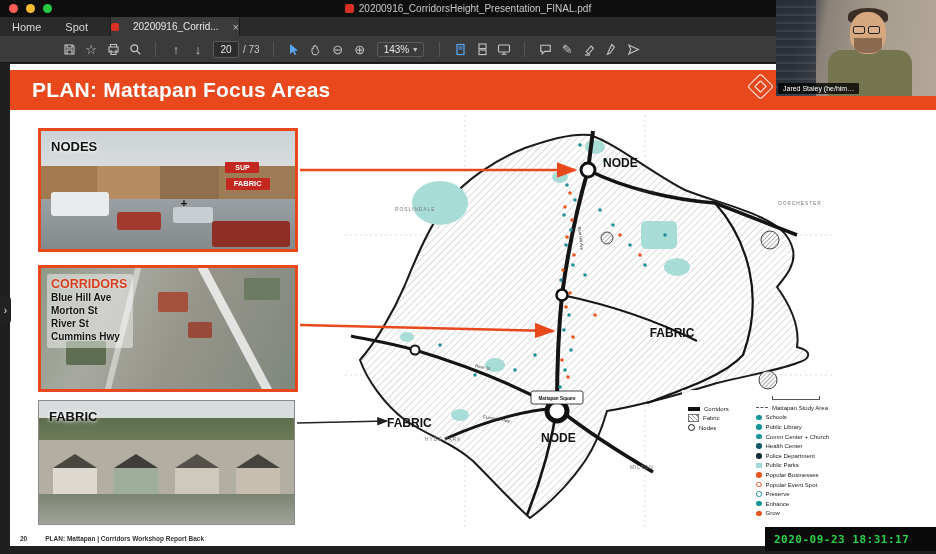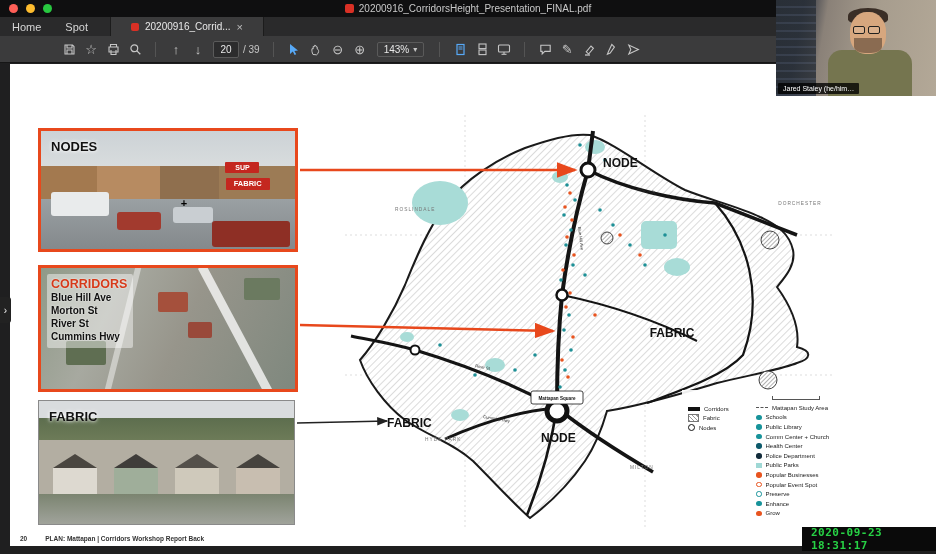--- a/index.html
+++ b/index.html
@@ -9,21 +9,21 @@
   
   .titlebar{left:0;top:0;width:936px;height:17px;background:#0f0f10;display:flex;align-items:center;}
   .lights{display:flex;gap:8px;margin-left:9px;}
   .light{width:9px;height:9px;border-radius:50%;}
   .titlewrap{position:absolute;left:0;right:0;top:0;height:17px;display:flex;align-items:center;justify-content:center;gap:5px;pointer-events:none;}
   .pdficon{width:9px;height:9px;background:#d93025;border-radius:2px;}
   .wintitle{font-size:10px;color:#c9c9c9;}
   
   .tabbar{left:0;top:17px;width:936px;height:19px;background:#2a2a2b;display:flex;align-items:center;}
   .menutab{font-size:11px;color:#d6d6d6;padding:16px 12px;height:19px;display:flex;align-items:center;}
-  .doctab{height:19px;background:#3b3b3c;display:flex;align-items:center;gap:6px;padding:0 20px;margin-left:10px;max-width:150px;border-left:1px solid #1c1c1c;border-right:1px solid #1c1c1c;}
+  .doctab{height:19px;background:#3b3b3c;display:flex;align-items:center;gap:14px;padding:0 0;margin-left:10px;max-width:150px;border-left:1px solid #1c1c1c;border-right:1px solid #1c1c1c;}
   .doctab .dtitle{font-size:10px;color:#e8e8e8;white-space:nowrap;overflow:hidden;text-overflow:ellipsis;max-width:110px;}
   .doctab .dclose{font-size:11px;color:#bdbdbd;cursor:pointer;}
   
   .toolbar{left:0;top:36px;width:936px;height:27px;background:#3b3b3c;border-bottom:1px solid #161616;display:flex;align-items:center;padding-left:58px;box-sizing:border-box;}
   .ticon{width:22px;height:18px;display:flex;align-items:center;justify-content:center;color:#c6c6c6;font-size:13px;line-height:1;}
   .ticon svg{display:block;}
   .vsep{width:1px;height:15px;background:#545454;margin:0 9px;}
   .pagebox{width:24px;height:15px;background:#2c2c2d;border:1px solid #5a5a5a;border-radius:2px;color:#e8e8e8;font-size:10px;display:flex;align-items:center;justify-content:center;margin:0 4px;}
   .pagetotal{font-size:10px;color:#c6c6c6;margin-right:4px;white-space:nowrap;}
   .zoombox{display:flex;align-items:center;gap:4px;border:1px solid #5a5a5a;border-radius:2px;padding:1px 6px;margin:0 6px;color:#e8e8e8;font-size:10px;}
@@ -87,21 +87,21 @@
   
   .webcam{right:0;top:0;width:160px;height:96px;background:linear-gradient(100deg,#23272e 0%,#2e3440 16%,#8a8178 30%,#a79d8e 60%,#b3a897 100%);z-index:20;overflow:hidden;}
   .winpane{position:absolute;left:0;top:0;width:40px;height:96px;background:repeating-linear-gradient(#2a3038 0 6px,#3a4250 6px 8px);opacity:.85;}
   .head{position:absolute;left:74px;top:12px;width:36px;height:42px;background:#d7a77e;border-radius:46% 46% 42% 42%;}
   .hair{position:absolute;left:72px;top:8px;width:40px;height:16px;background:#3a2e26;border-radius:50% 50% 30% 30%;}
   .beard{position:absolute;left:78px;top:38px;width:28px;height:15px;background:rgba(74,58,44,.55);border-radius:0 0 40% 40%;}
   .glasses{position:absolute;left:77px;top:26px;width:30px;height:8px;display:flex;gap:3px;}
   .lens{width:12px;height:8px;border:1.4px solid #21201e;border-radius:2px;background:rgba(255,255,255,.12);box-sizing:border-box;}
   .shirt{position:absolute;left:52px;top:50px;width:84px;height:46px;background:#75754f;border-radius:14px 14px 0 0;}
   .namechip{position:absolute;left:2px;bottom:2px;background:rgba(0,0,0,.78);color:#fff;font-size:7px;padding:2px 5px;border-radius:1px;white-space:nowrap;}
-  .timestamp{right:0px;bottom:3px;width:134px;height:24px;background:#0a0a0a;display:flex;align-items:center;z-index:21;}
+  .timestamp{right:0px;bottom:3px;width:171px;height:24px;background:#0a0a0a;display:flex;align-items:center;z-index:21;}
   .tstext{color:#27d245;font-family:"DejaVu Sans Mono",monospace;font-size:11px;font-weight:bold;letter-spacing:.5px;margin-left:9px;}
   .panel-toggle{left:0;top:297px;width:11px;height:26px;background:#222;color:#eee;font-size:10px;display:flex;align-items:center;justify-content:center;z-index:15;border-radius:0 3px 3px 0;}
 </style>
 </head>
 <body>
 
 <div id="app">
 
   <div class="abs titlebar">
     <div class="lights">
@@ -140,21 +140,21 @@
     <span class="ticon">
       <svg width="13" height="13" viewBox="0 0 13 13">
           <circle cx="5.3" cy="5.3" r="3.4" fill="none" stroke="#c6c6c6" stroke-width="1.2"></circle>
           <line x1="7.9" y1="7.9" x2="11.3" y2="11.3" stroke="#c6c6c6" stroke-width="1.3"></line>
         </svg>
     </span>
     <span class="vsep"></span>
     <span class="ticon">↑</span>
     <span class="ticon">↓</span>
     <span class="pagebox">20</span>
-    <span class="pagetotal">/ 39</span>
+    <span class="pagetotal">/ 73</span>
     <span class="vsep"></span>
     <span class="ticon">
       <svg width="13" height="13" viewBox="0 0 13 13">
           <path d="M3 1 L3 11 L5.8 8.6 L7.6 12 L9.2 11.2 L7.4 7.9 L11 7.6 Z" fill="#57a9f7"></path>
         </svg>
     </span>
     <span class="ticon">
       <svg width="13" height="13" viewBox="0 0 13 13">
           <path d="M4 11.5 C3 9.5 2.6 7.5 3.1 5.6 L4.2 5.9 L4.2 3.4 L5.4 3.6 L5.6 2.3 L6.8 2.5 L7 3.6 L8.2 3.9 L8.2 6 C9.2 6.3 9.8 7.1 9.6 8.6 C9.4 10.1 8.7 11.2 7.6 11.8 Z" fill="none" stroke="#c6c6c6" stroke-width="1"></path>
         </svg>
@@ -206,20 +206,32 @@
     </span>
     <span class="ticon">
       <svg width="13" height="13" viewBox="0 0 13 13">
           <path d="M1.8 11 L11.4 6.4 L1.8 2 L3.8 6.4 Z" fill="none" stroke="#c6c6c6" stroke-width="1.1"></path>
         </svg>
     </span>
   </div>
 
   <div class="abs slide">
 
+    <div class="abs slideheader">
+      <div class="slidetitle">PLAN: Mattapan Focus Areas</div>
+      <div class="logo">
+        <span class="logomark">
+            <div></div>
+          </span>
+        <span class="logotext">
+          <div>boston planning &amp;</div>
+          <div>development agency</div>
+        </span>
+      </div>
+    </div>
 
     <div class="abs pbox orangeborder" style="left:28px;top:64px;width:260px;height:124px;">
       <div class="boxlabel">NODES</div>
       <div class="abs ph-sky"></div>
       <div class="abs ph-shops"></div>
       <div class="sign" style="right:14%;top:26%;width:34px;height:11px;font-size:7px;line-height:11px;">SUP</div>
       <div class="sign" style="right:10%;top:40%;width:44px;height:12px;font-size:7.5px;line-height:12px;">FABRIC</div>
       <div class="abs ph-road"></div>
       <div class="car" style="left:4%;bottom:28%;width:58px;height:24px;background:#e9ebec;"></div>
       <div class="car" style="left:30%;bottom:16%;width:44px;height:18px;background:#a23a2e;"></div>

